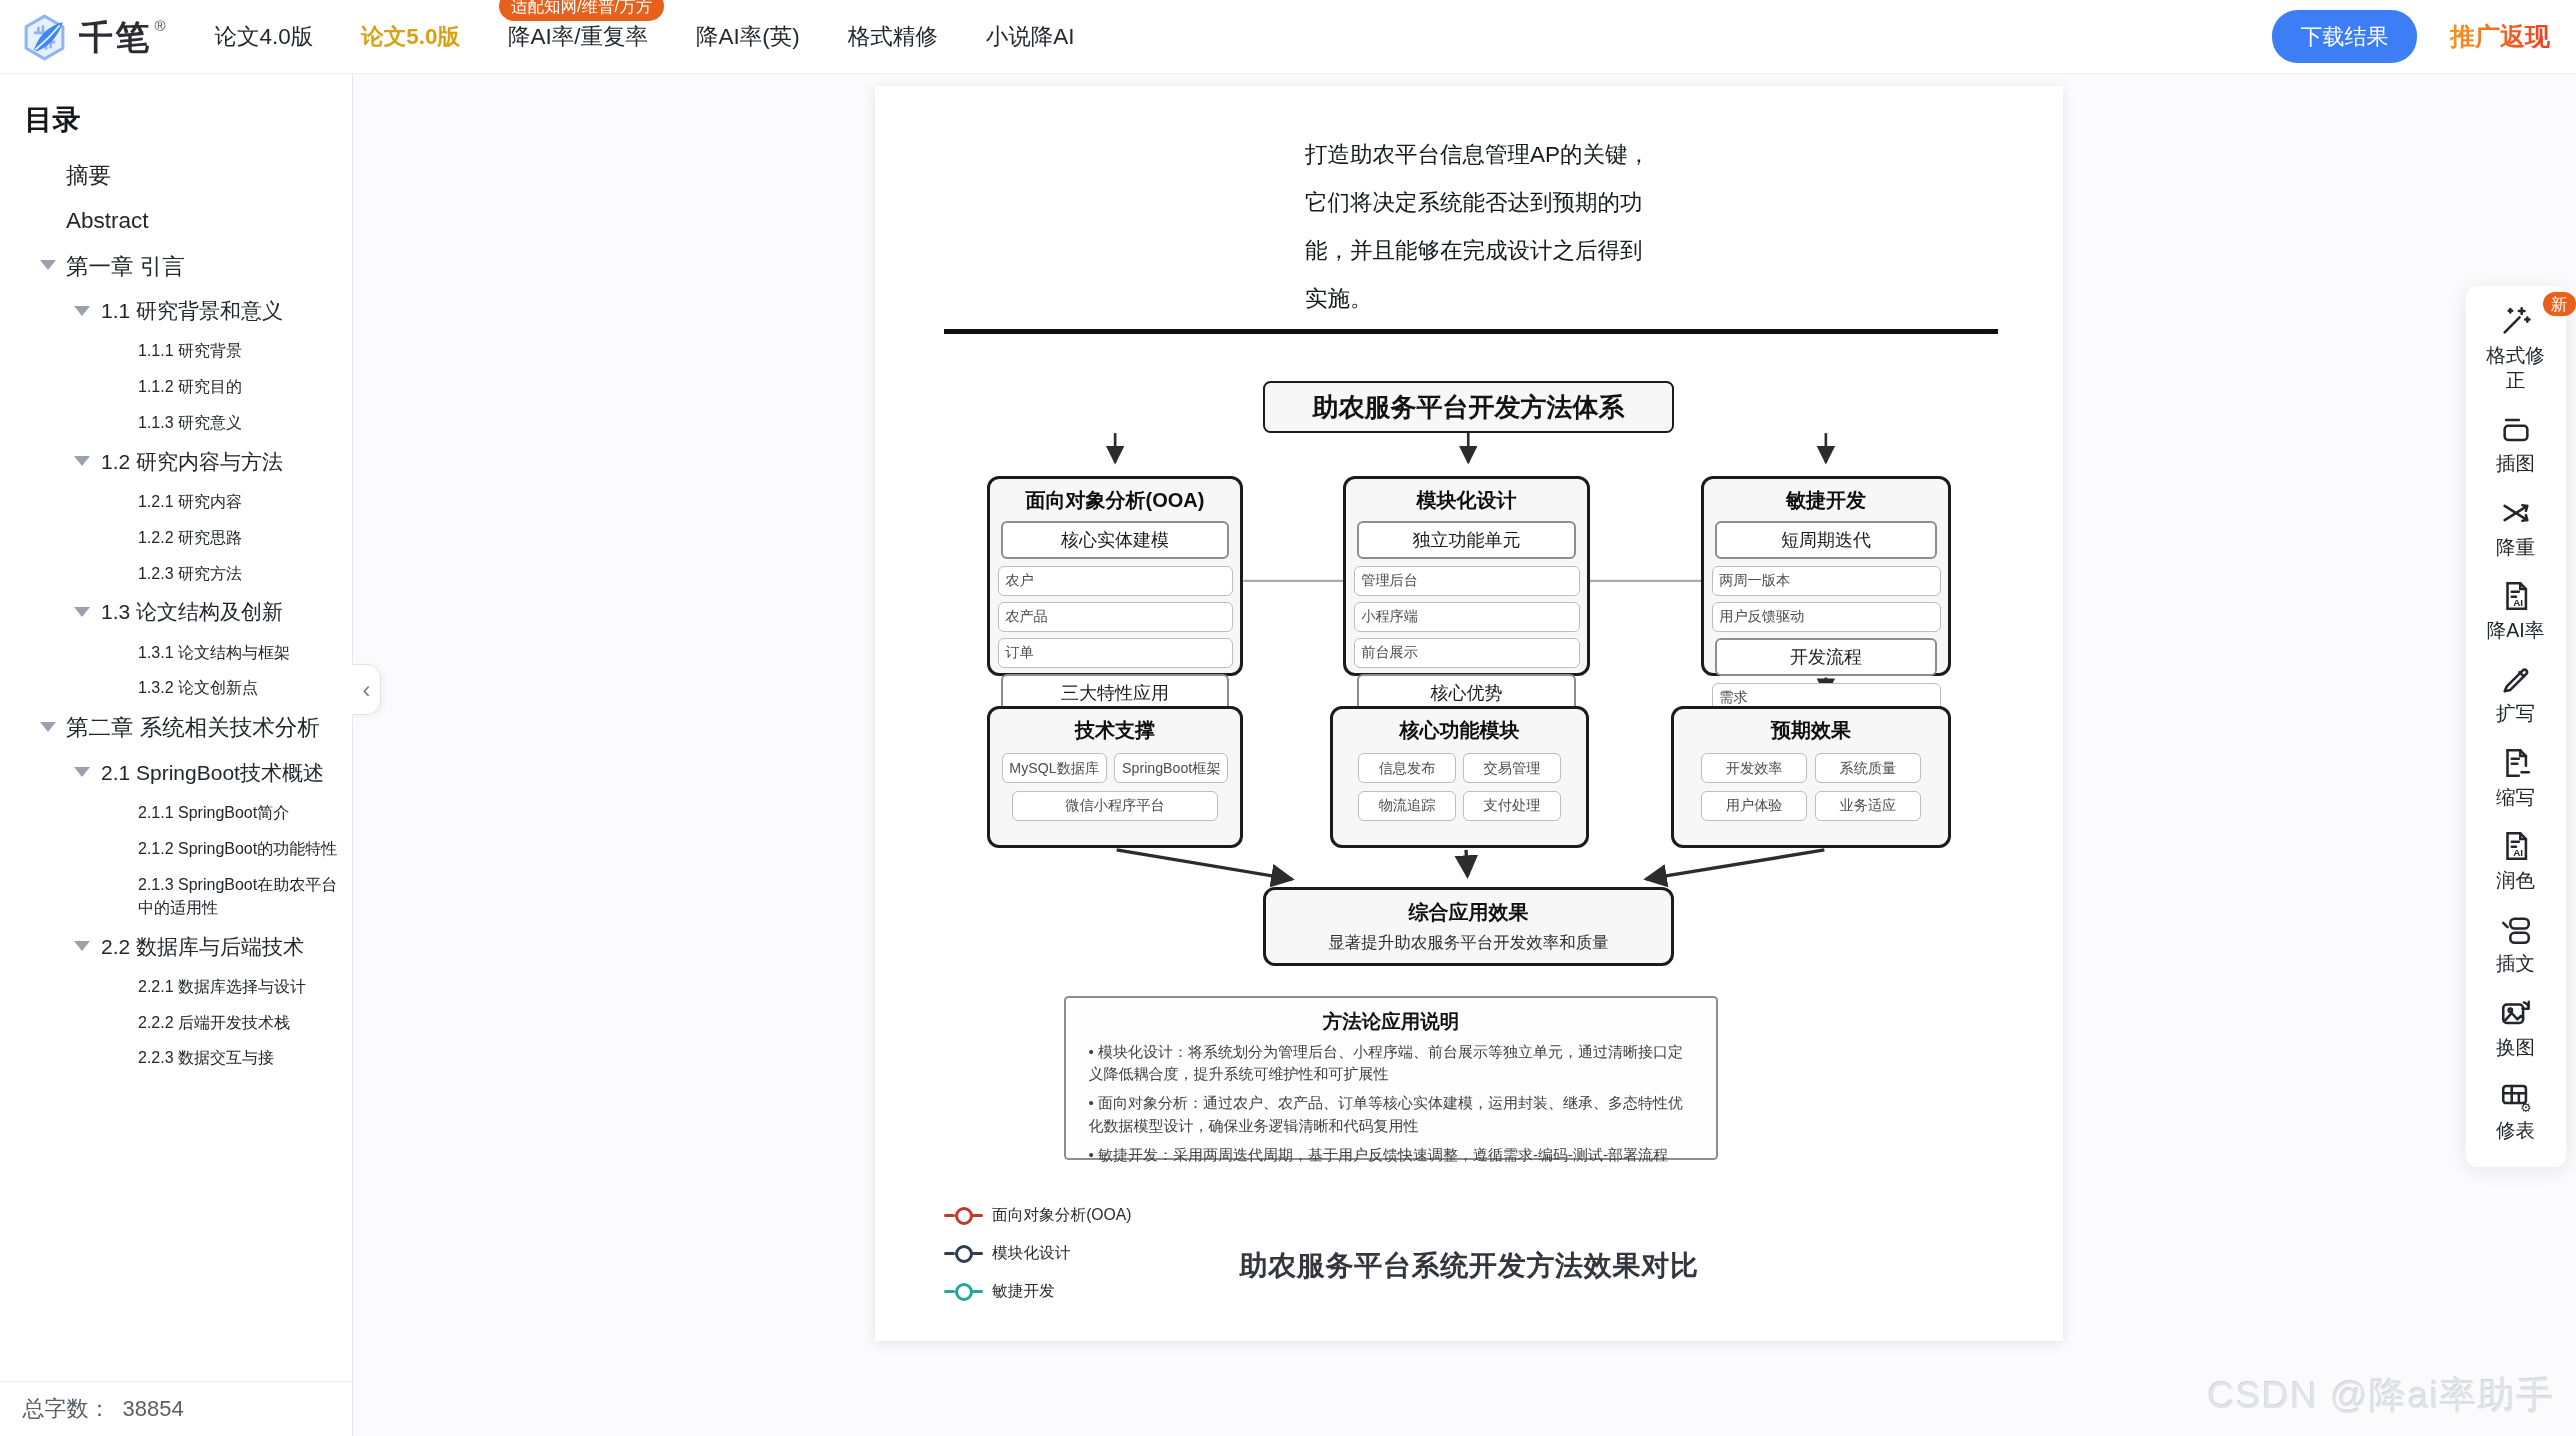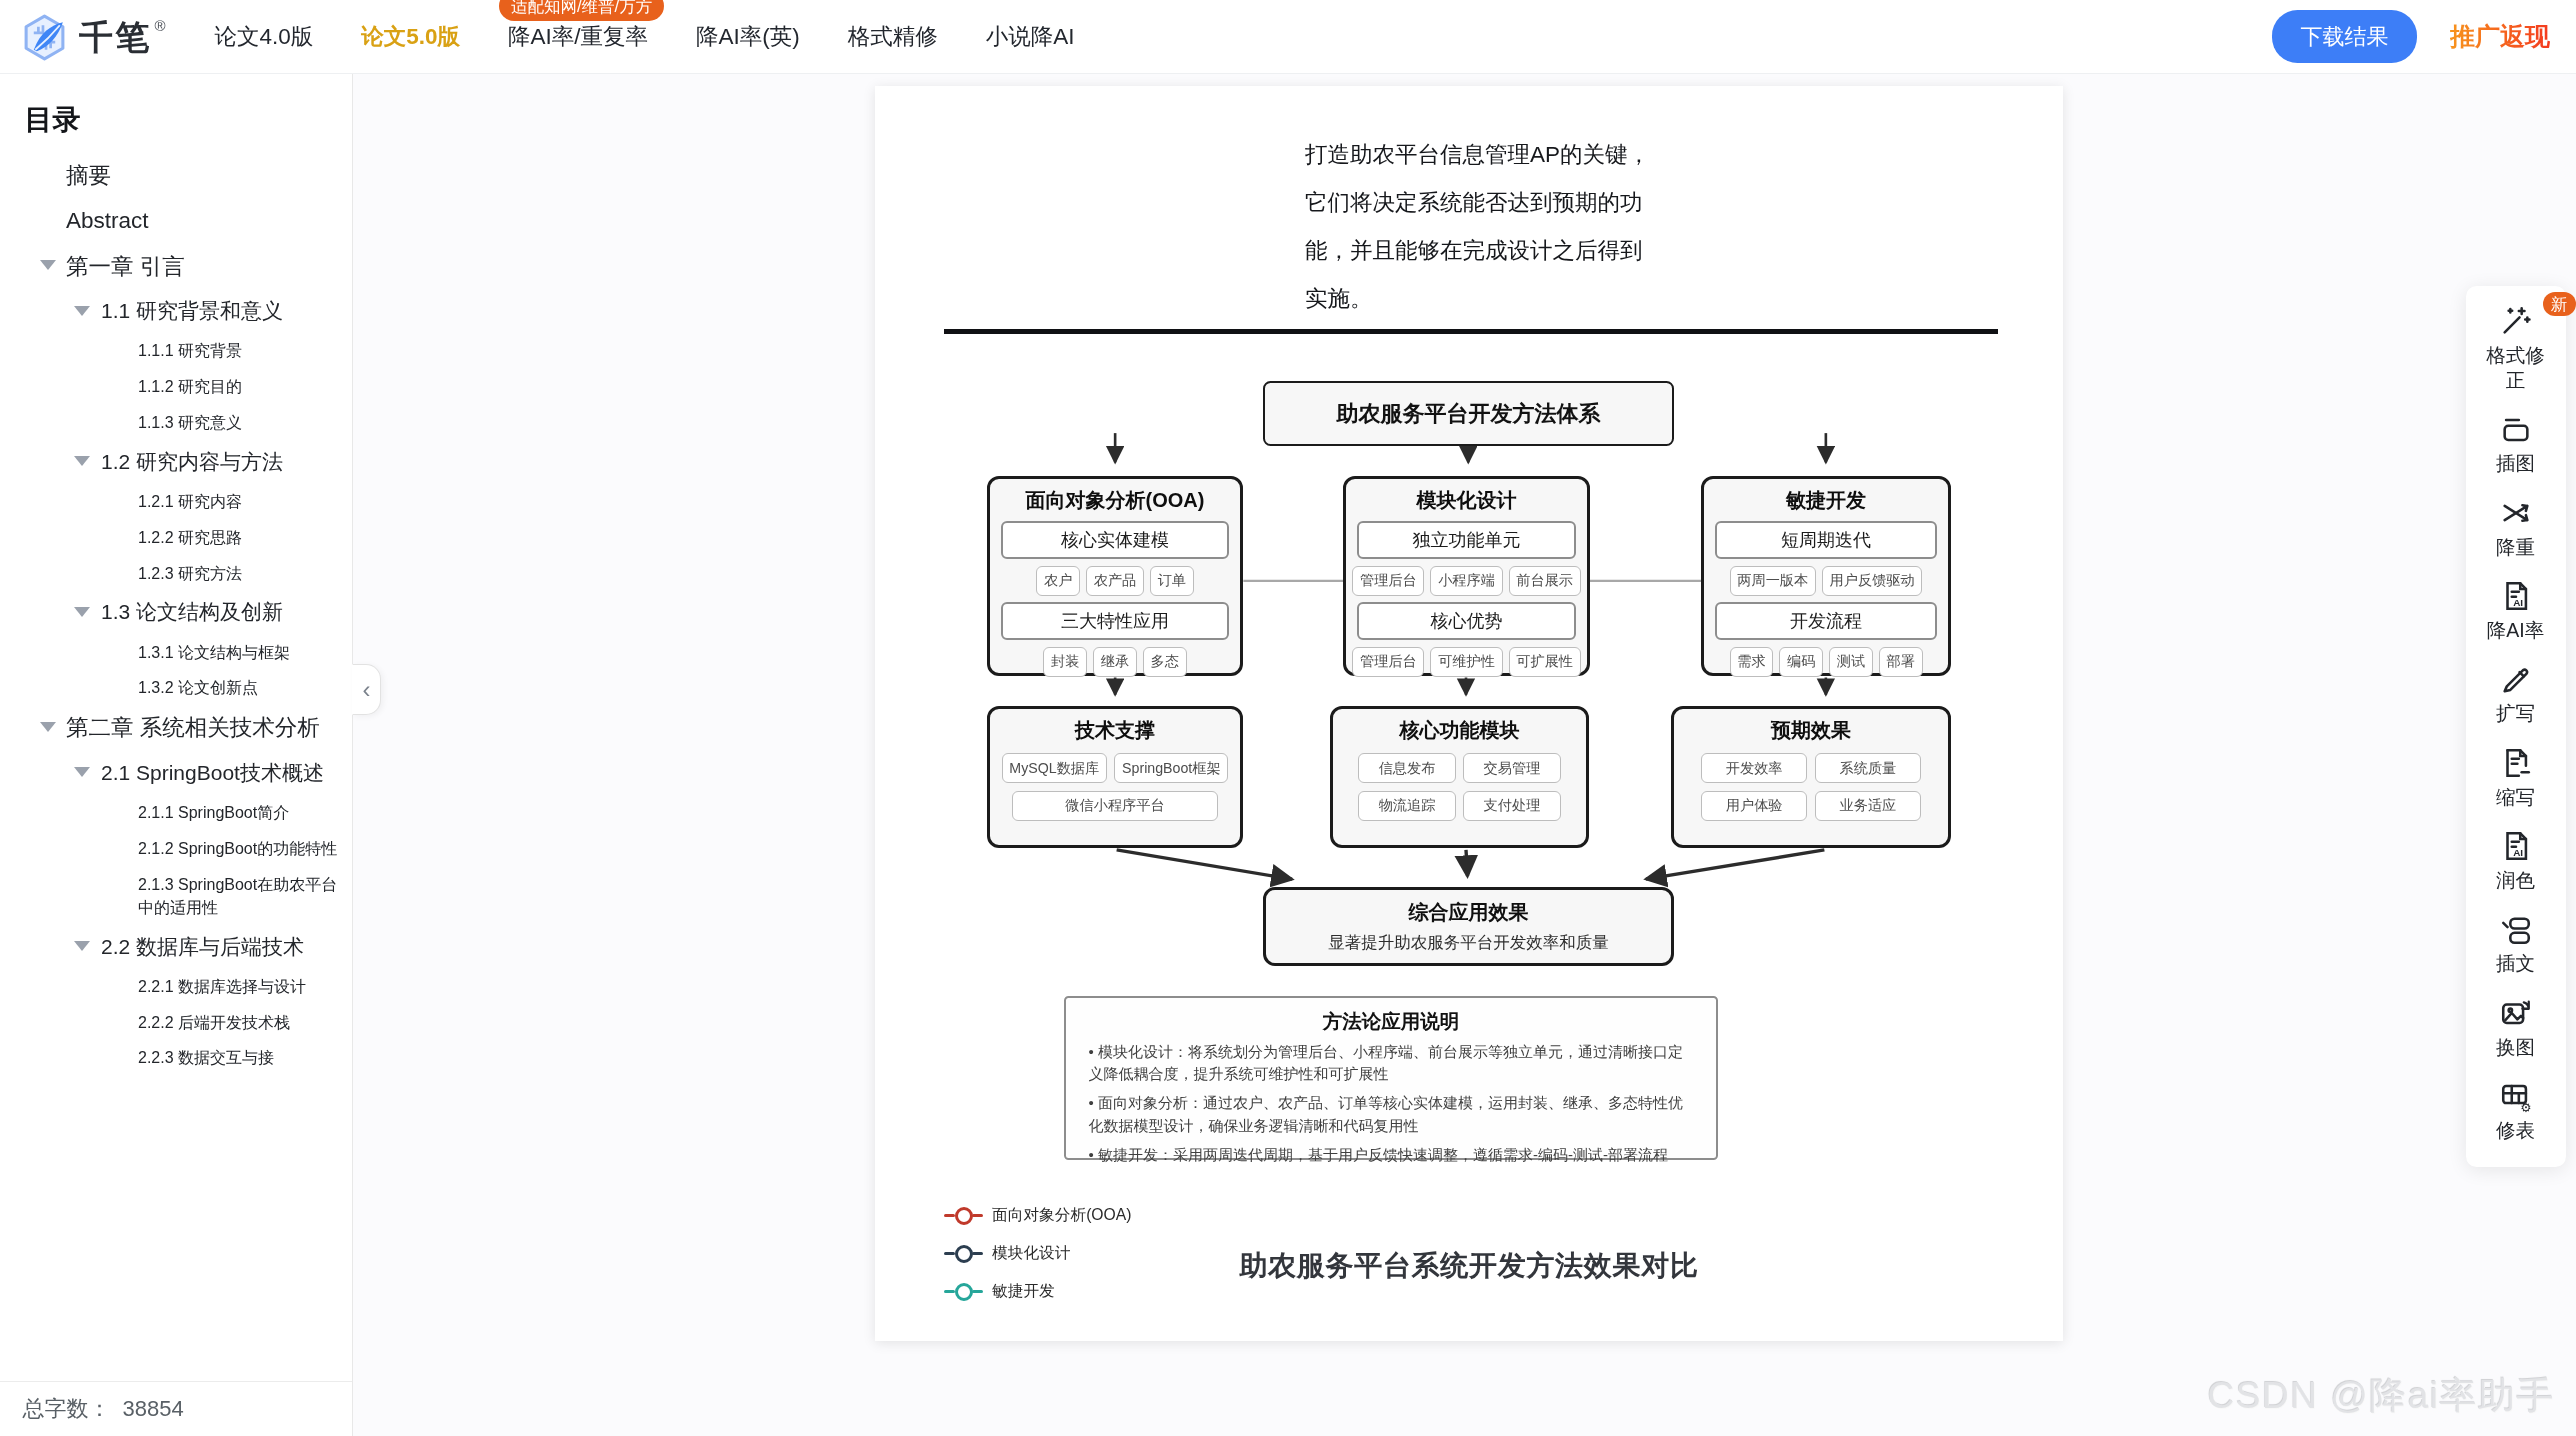--- a/index.html
+++ b/index.html
@@ -37,27 +37,27 @@
   .main{position:absolute;top:74px;left:353px;right:0;bottom:0;background:#fbfbfd;}
   .doc-card{position:absolute;left:522px;top:12px;width:1188px;height:1255px;background:#fff;box-shadow:0 1.5px 12px rgba(0,0,0,0.10);}
 
   .doc-par{position:absolute;left:430px;top:45px;width:345px;font-size:22.5px;color:#16181c;cursor:text;}
   .doc-par div{height:48px;line-height:48px;white-space:nowrap;}
   .doc-rule{position:absolute;left:69px;top:243px;width:1054px;height:4.5px;background:#101114;}
 
   
   .connectors{position:absolute;left:0;top:0;pointer-events:none;}
   .dgbox{position:absolute;box-sizing:border-box;background:#f7f7f7;border:3px solid #1b1b1b;border-radius:12px;}
-  .rootbox{left:388px;top:295px;width:411px;height:65px;border-width:2.2px;border-radius:7.5px;display:flex;align-items:center;justify-content:center;font-size:22px;font-weight:bold;color:#121212;}
+  .rootbox{left:388px;top:295px;width:411px;height:52px;border-width:2.2px;border-radius:7.5px;display:flex;align-items:center;justify-content:center;font-size:26px;font-weight:bold;color:#121212;}
   .b0{left:112px;top:390px;width:256px;height:200px;}
   .b1{left:468px;top:390px;width:247px;height:200px;}
   .b2{left:826px;top:390px;width:250px;height:200px;}
   .branch-title{text-align:center;font-size:20px;font-weight:bold;color:#0e0e0e;margin-top:8.2px;}
   .subbox{margin:6.7px 11.2px 0;background:#fff;border:2.2px solid #8d8d8d;border-radius:6px;height:34px;display:flex;align-items:center;justify-content:center;font-size:18px;color:#1c1c1c;}
-  .chiprow{display:flex;justify-content:center;gap:6px;margin:6.7px 7.5px 0;}
+  .chiprow{display:flex;justify-content:center;gap:6px;margin:6.7px 7.5px 0;flex-direction:column;}
   .chip{background:#fff;border:1.5px solid #bdbdbd;border-radius:6px;color:#4d4d4d;font-size:14.2px;padding:4.5px 6.7px;white-space:nowrap;box-sizing:border-box;}
   .r0{left:112px;top:620px;width:256px;height:142px;}
   .r1{left:455px;top:620px;width:259px;height:142px;}
   .r2{left:796px;top:620px;width:280px;height:142px;}
   .chipgrid{display:flex;flex-wrap:wrap;justify-content:center;gap:7.5px;margin:9px 10.5px 0;}
   .chip.w45{flex:0 0 42%;text-align:center;}
   .chip.full{flex:0 0 90%;text-align:center;}
   .resultbox{left:388px;top:801px;width:411px;height:79px;display:flex;flex-direction:column;align-items:center;justify-content:center;gap:5.2px;}
   .result-title{font-size:20px;font-weight:bold;color:#101010;}
   .result-sub{font-size:16.5px;color:#2d2d2d;}

